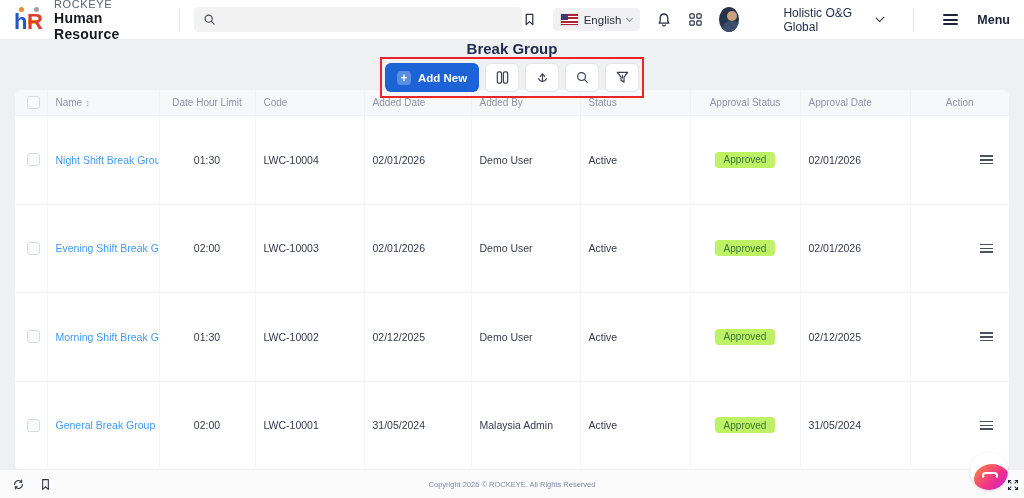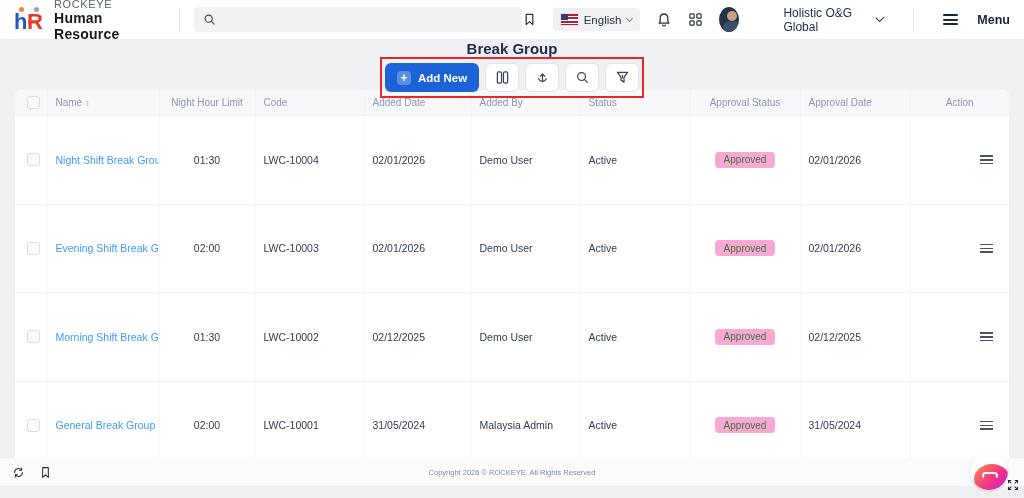--- a/index.html
+++ b/index.html
@@ -53,34 +53,34 @@
   table { width:100%; border-collapse:collapse; table-layout:fixed; }
   th { background:#f7f8fa; font-size:10px; font-weight:normal; color:#8d95a8; text-align:left; padding:6px 8px; border-right:1px solid #f1f2f5; white-space:nowrap; overflow:hidden; }
   th:last-child { border-right:none; }
   td { font-size:10.5px; color:#333b4e; padding:6px 8px; border-top:1px solid #f0f1f4; border-right:1px solid #f5f6f8; white-space:nowrap; overflow:hidden; }
   td:last-child { border-right:none; }
   tbody tr:last-child td { border-bottom:1px solid #f0f1f4; }
   .col-center { text-align:center; }
   .name-link { color:#3f9bf4; cursor:pointer; }
   .checkbox { width:13px; height:13px; border:1px solid #d9dce1; border-radius:3px; background:#fbfbfc; cursor:pointer; }
   .sort-ico { color:#a7aebc; font-size:9px; margin-left:3px; }
-  .badge { display:inline-block; background:#f9a8d4; color:#3c763d; font-size:10px; padding:2.5px 9px; border-radius:4px; }
+  .badge { display:inline-block; background:#bef264; color:#3c763d; font-size:10px; padding:2.5px 9px; border-radius:4px; }
   .action-cell { display:flex; justify-content:flex-end; padding-right:8px; cursor:pointer; }
   .ham div { width:13px; height:1.5px; background:#4a5161; margin:2.2px 0; }
 
   
   .pagination { margin-top:auto; display:flex; align-items:center; justify-content:center; padding-bottom:14px; }
   .pg-summary { font-size:10.5px; color:#565f6e; margin-right:6px; }
   .pg-arrow { color:#2e6be5; font-size:13px; cursor:pointer; line-height:1; }
   .pg-current { width:23px; height:23px; background:#1b63d7; color:#fff; border-radius:6px; display:flex; align-items:center; justify-content:center; font-size:10.5px; cursor:pointer; }
   .pg-size { display:flex; align-items:center; gap:7px; border:7px solid #d946ef; border-radius:13px; height:36px; padding:0 11px; font-size:10.5px; color:#333; cursor:pointer; background:#fff; }
   .caret-xs { width:5px; height:5px; border-right:1.3px solid #555; border-bottom:1.3px solid #555; transform:rotate(45deg); margin-top:-2px; }
 
   
-  .footer { position:absolute; left:0; bottom:12px; width:1024px; height:28px; background:#fbfbfc; display:flex; align-items:center; padding:0 12px; gap:14px; }
+  .footer { position:absolute; left:0; bottom:0; width:1024px; height:28px; background:#fbfbfc; display:flex; align-items:center; padding:0 12px; gap:14px; }
   .copyright { position:absolute; left:0; right:0; text-align:center; font-size:7.5px; color:#8089a5; }
   .chat-widget { position:absolute; right:16px; bottom:8px; width:38px; height:38px; border-radius:50%; background:#fff; overflow:hidden; box-shadow:0 1px 3px rgba(0,0,0,.15); cursor:pointer; }
   .chat-widget .blob { position:absolute; left:4px; top:12px; width:36px; height:30px; border-radius:50%; background:linear-gradient(135deg,#ff8c3a 0%,#f22f8e 55%,#a226e8 100%); }
   .chat-widget .squig { position:absolute; left:12px; top:20px; width:16px; height:7px; border:2px solid #fff; border-radius:4px; border-bottom-color:transparent; }
   .expand-ico { position:absolute; right:5px; bottom:3px; cursor:pointer; }
 </style>
 </head>
 <body>
 
 <div class="topbar">
@@ -202,21 +202,21 @@
         <col style="width:110px">
         <col style="width:110px">
         <col style="width:99px">
     </colgroup>
     <thead>
       <tr>
         <th style="padding-left:12px">
             <div class="checkbox"></div>
           </th>
         <th><span>Name</span><span class="sort-ico">↕</span></th>
-        <th class="col-center">Night Hour Limit</th>
+        <th class="col-center">Date Hour Limit</th>
         <th>Code</th>
         <th>Added Date</th>
         <th>Added By</th>
         <th>Status</th>
         <th class="col-center">Approval Status</th>
         <th>Approval Date</th>
         <th class="col-center">Action</th>
       </tr>
     </thead>
     <tbody>

